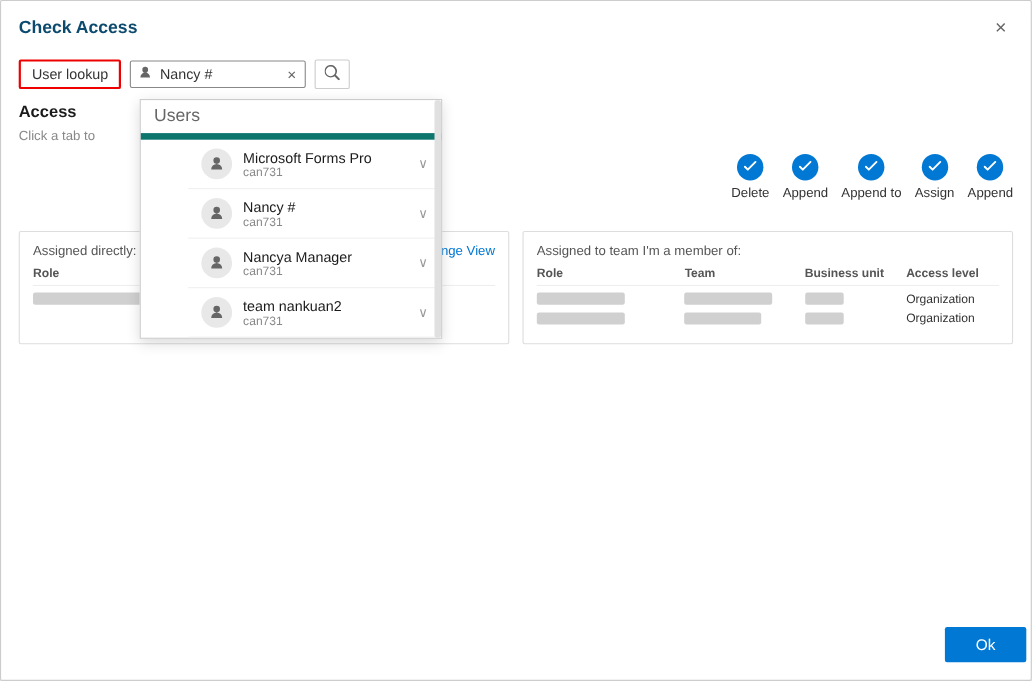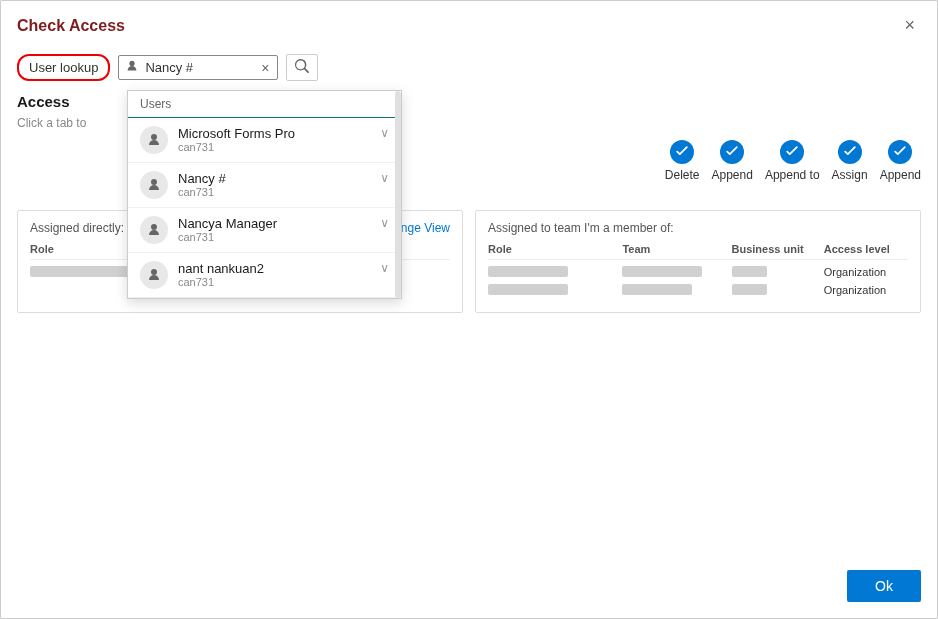--- a/index.html
+++ b/index.html
@@ -29,21 +29,21 @@
       display: flex;
       align-items: center;
       justify-content: space-between;
       padding: 12px 16px 8px 16px;
       border-bottom: none;
     }
 
     .dialog-title {
       font-size: 16px;
       font-weight: 600;
-      color: #7f1d1d;
+      color: #0c4a6e;
     }
 
     .close-btn {
       background: none;
       border: none;
       cursor: pointer;
       font-size: 18px;
       color: #666;
       padding: 2px 6px;
       border-radius: 2px;
@@ -62,21 +62,21 @@
       margin-bottom: 12px;
       position: relative;
     }
 
     .user-lookup-label {
       border: 2px solid #e00;
       padding: 4px 10px;
       font-size: 13px;
       font-weight: 500;
       color: #333;
-      border-radius: 12px;
+      border-radius: 2px;
       white-space: nowrap;
     }
 
     .lookup-input-container {
       display: flex;
       align-items: center;
       border: 1px solid #888;
       border-radius: 2px;
       padding: 3px 6px;
       background: white;
@@ -121,33 +121,34 @@
       left: 110px;
       width: 275px;
       background: white;
       border: 1px solid #ccc;
       box-shadow: 0 4px 12px rgba(0,0,0,0.15);
       z-index: 100;
     }
 
     .dropdown-header {
       padding: 6px 12px;
-      font-size: 12px;
+      font-size: 16px;
       color: #666;
       font-weight: 500;
-      border-bottom: 1px solid #0f766e;
+      border-bottom: 6px solid #0f766e;
     }
 
     .dropdown-item {
       display: flex;
-      align-items: flex-start;
+      align-items: center;
       padding: 8px 12px;
       border-bottom: 1px solid #f0f0f0;
       cursor: pointer;
       position: relative;
+      margin-left: 43px;
     }
 
     .dropdown-item-icon {
       width: 28px;
       height: 28px;
       border-radius: 50%;
       background: #e8e8e8;
       display: flex;
       align-items: center;
       justify-content: center;
@@ -330,21 +331,21 @@
 
     .access-level-text {
       font-size: 11px;
       color: #333;
     }
 
     
     .dialog-footer {
       position: absolute;
       bottom: 16px;
-      right: 16px;
+      right: 4px;
     }
 
     .ok-btn {
       background: #0078d4;
       color: white;
       border: none;
       padding: 8px 28px;
       font-size: 14px;
       cursor: pointer;
       border-radius: 2px;
@@ -432,21 +433,21 @@
           <span class="dropdown-item-chevron">∨</span>
         </div>
 
         <div class="dropdown-item">
           <div class="dropdown-item-icon">
             <svg viewBox="0 0 16 16">
                 <path d="M8 8a3 3 0 100-6 3 3 0 000 6zm-5 5a5 5 0 0110 0H3z"></path>
               </svg>
           </div>
           <div class="dropdown-item-content">
-            <div class="dropdown-item-name">nant nankuan2</div>
+            <div class="dropdown-item-name">team nankuan2</div>
             <div class="dropdown-item-sub">can731</div>
           </div>
           <span class="dropdown-item-chevron">∨</span>
         </div>
 
         <div class="dropdown-scrollbar"></div>
       </div>
     </div>
 
     <div class="access-section">

